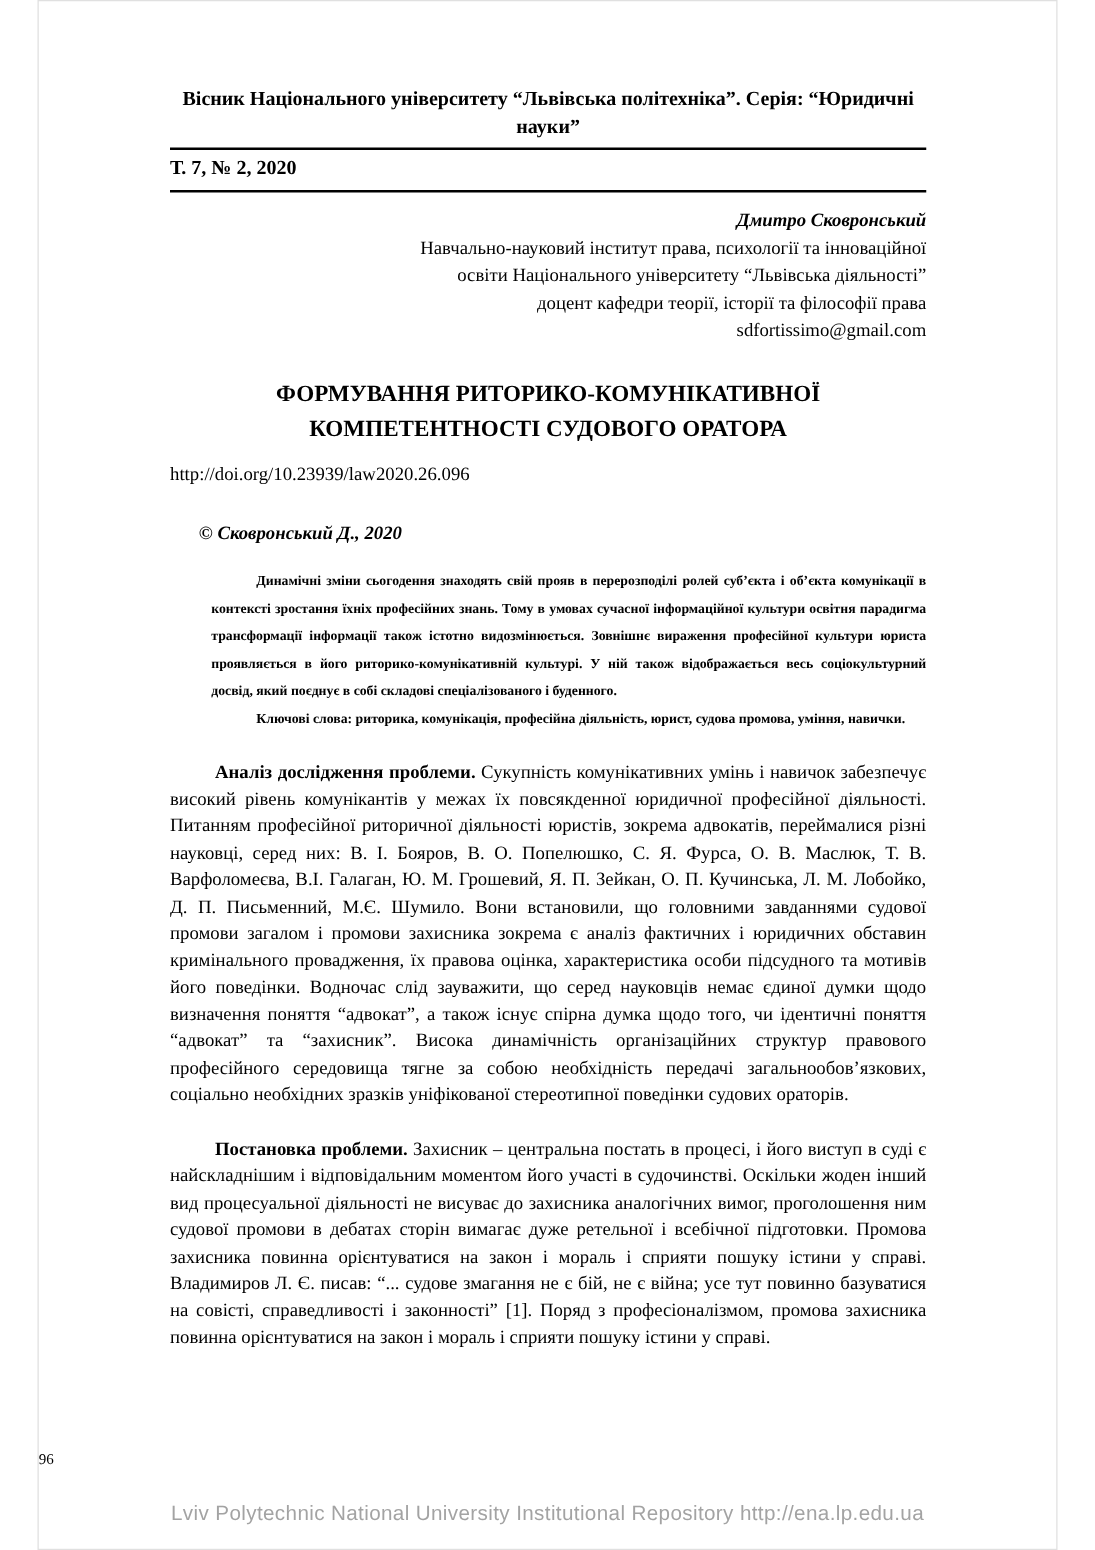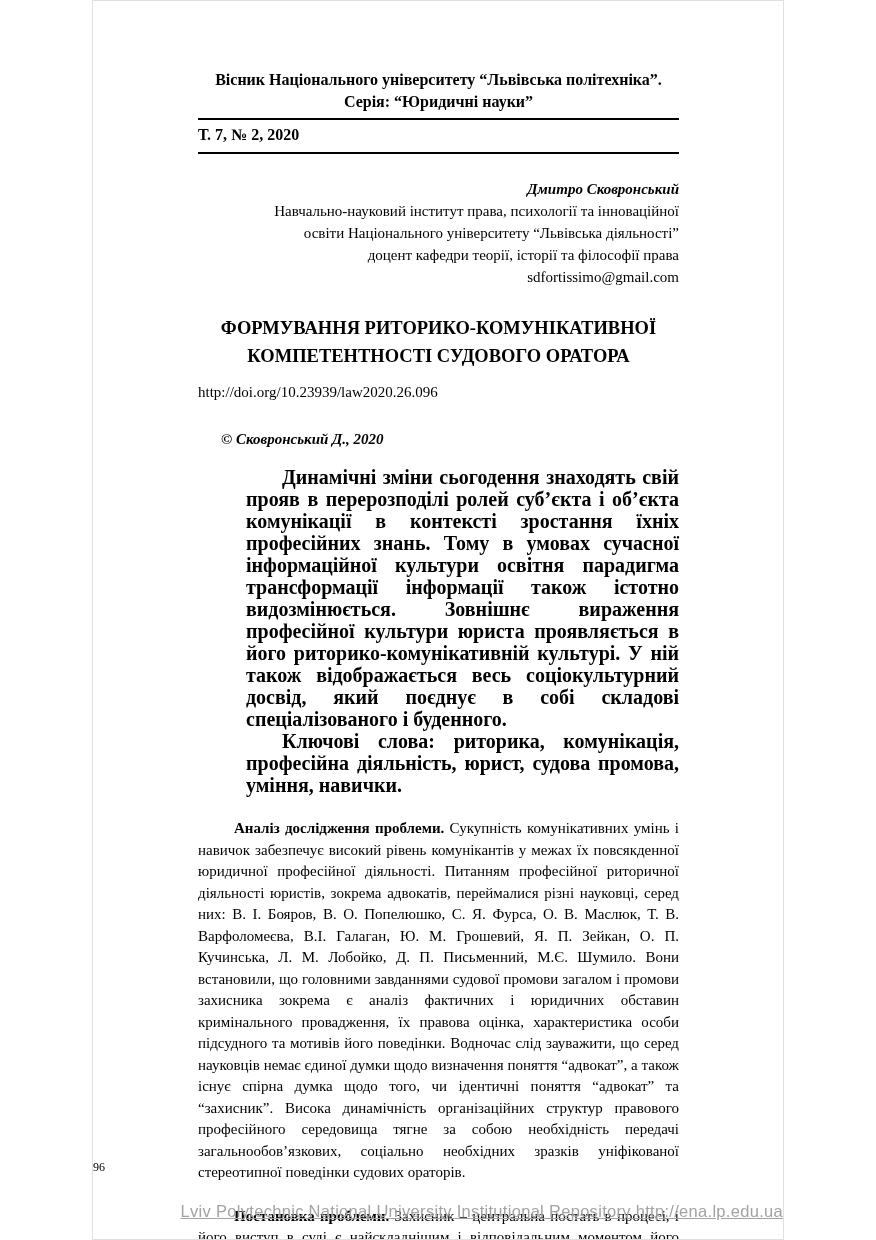--- a/index.html
+++ b/index.html
@@ -2,21 +2,21 @@
 <html lang="uk"><head>
 <meta charset="utf-8">
 <style>
   html, body {
     margin: 0;
     padding: 0;
     background: #ffffff;
   }
   .page {
     position: relative;
-    width: 692px;
+    width: 816px;
     height: 1240px;
     margin: 0 auto;
     box-sizing: border-box;
     background: #ffffff;
     border: 1px solid #e0e0e0;
     padding: 68px 104px 0 105px;
     font-family: "Liberation Serif", serif;
     color: #000000;
     overflow: hidden;
   }
@@ -36,21 +36,21 @@
     border-bottom: 2px solid #000;
   }
   .udc {
     margin-top: 18px;
     text-align: right;
     font-weight: bold;
     font-size: 15px;
     line-height: 21px;
   }
   .author-block {
-    margin-top: 24px;
+    margin-top: 12px;
     text-align: right;
     font-size: 15px;
     line-height: 22px;
   }
   .author-name {
     font-weight: bold;
     font-style: italic;
   }
   .article-title {
     margin: 26px auto 0 auto;
@@ -68,23 +68,23 @@
   .copyright {
     margin-top: 26px;
     font-weight: bold;
     font-style: italic;
     font-size: 15px;
     line-height: 21px;
     margin-left: 23px;
   }
   .abstract-block {
     margin-top: 16px;
-    margin-left: 48px;
+    margin-left: 33px;
     font-weight: bold;
-    font-size: 20px;
+    font-size: 11px;
     line-height: 22px;
     text-align: justify;
   }
   .abstract-block p {
     margin: 0;
     text-indent: 36px;
   }
   .body-section {
     margin-top: 22px;
     font-size: 15px;
@@ -101,26 +101,25 @@
     bottom: 64px;
     left: 0;
     width: 100%;
     font-size: 12px;
   }
   .repo-footer {
     position: absolute;
     bottom: 18px;
     left: 0;
     width: 100%;
-    text-align: right;
+    text-align: center;
     font-family: "Liberation Sans", sans-serif;
     font-size: 16.5px;
     letter-spacing: 0.3px;
     color: #a3a3a3;
-    text-decoration: underline;
   }
 </style>
 </head>
 <body>
 
 <div class="page">
 
   <div class="journal-header">
     <div class="journal-title">Вісник Національного університету “Львівська політехніка”. Серія: “Юридичні науки”</div>
     <div class="volume-line">Т. 7, № 2, 2020</div>

